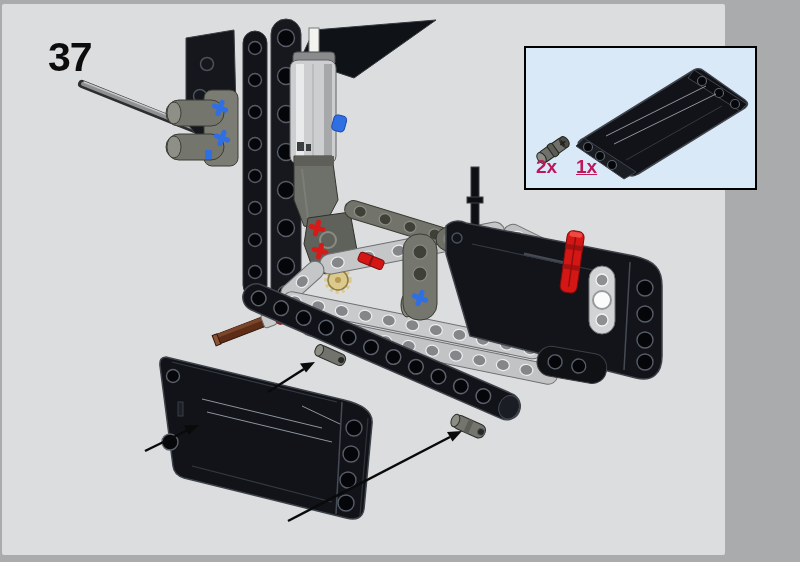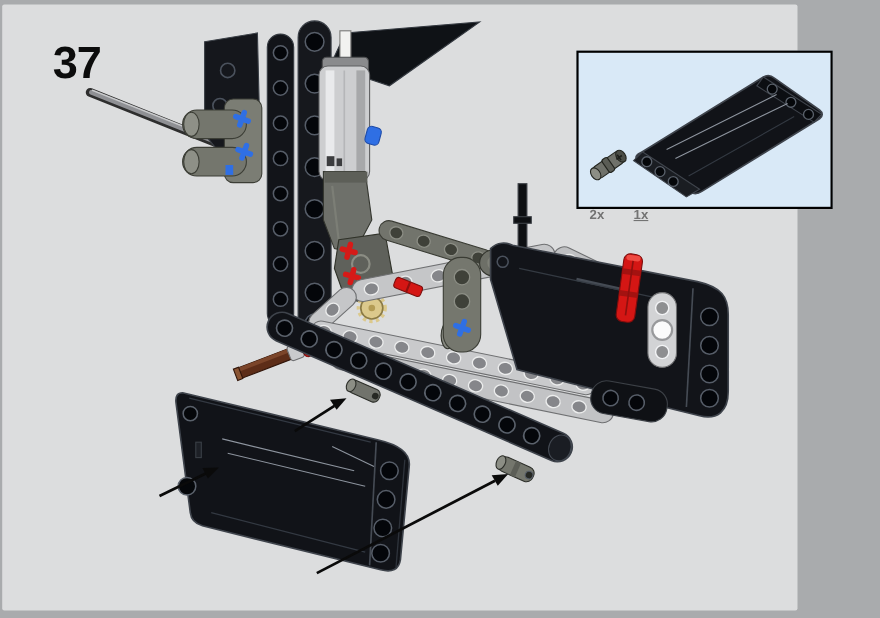--- a/index.html
+++ b/index.html
@@ -18,21 +18,21 @@
     font-size:41px;font-weight:700;letter-spacing:-1px;color:#0c0c0c;
   }
   .illustration{position:absolute;left:0;top:0;width:800px;height:562px;}
   .callout{
     position:absolute;left:522px;top:42px;width:229px;height:140px;
     background:#d9e9f7;border:2px solid #000;
   }
   .callout svg{position:absolute;left:0;top:0;}
   .qty{
     position:absolute;top:108px;
-    font-size:12px;font-weight:700;color:#737373;margin-top:32px;
+    font-size:19px;font-weight:700;color:#be185d;
   }
   .qty.q2x{left:10px;}
   .qty.q1x{left:50px;text-decoration:underline;}
 </style>
 </head>
 <body>
 
 <div class="page">
 
   <div class="step-number">37</div>

